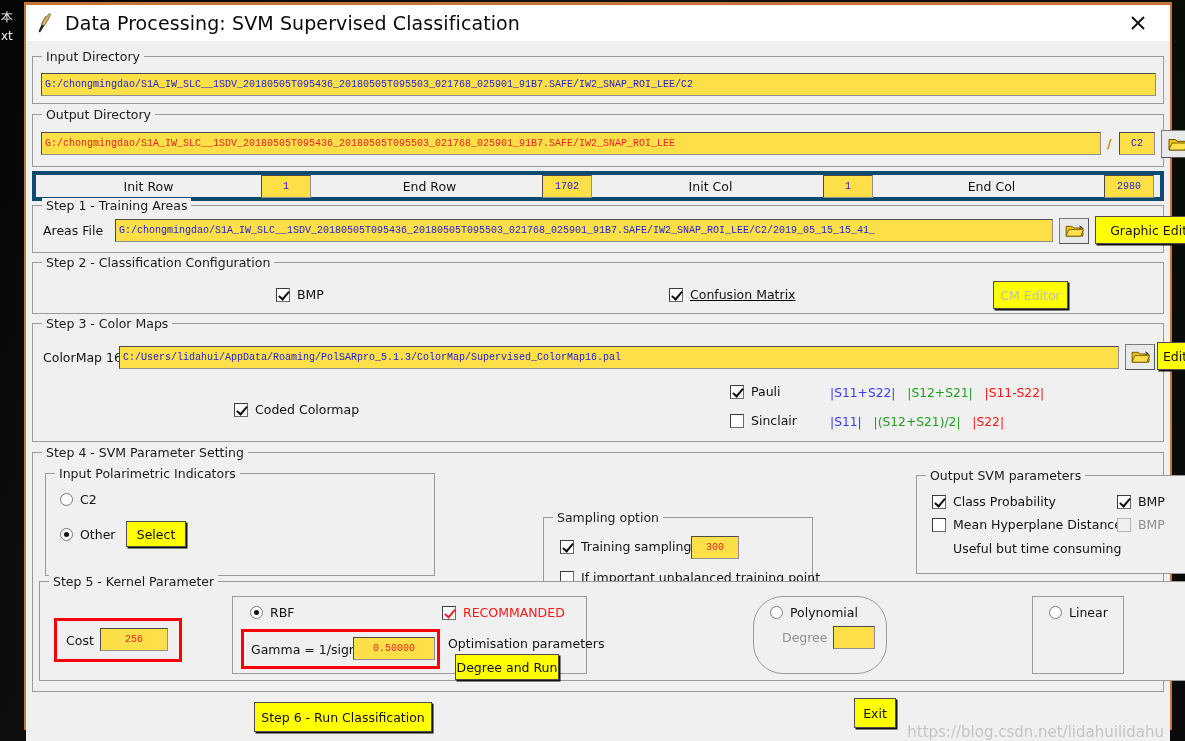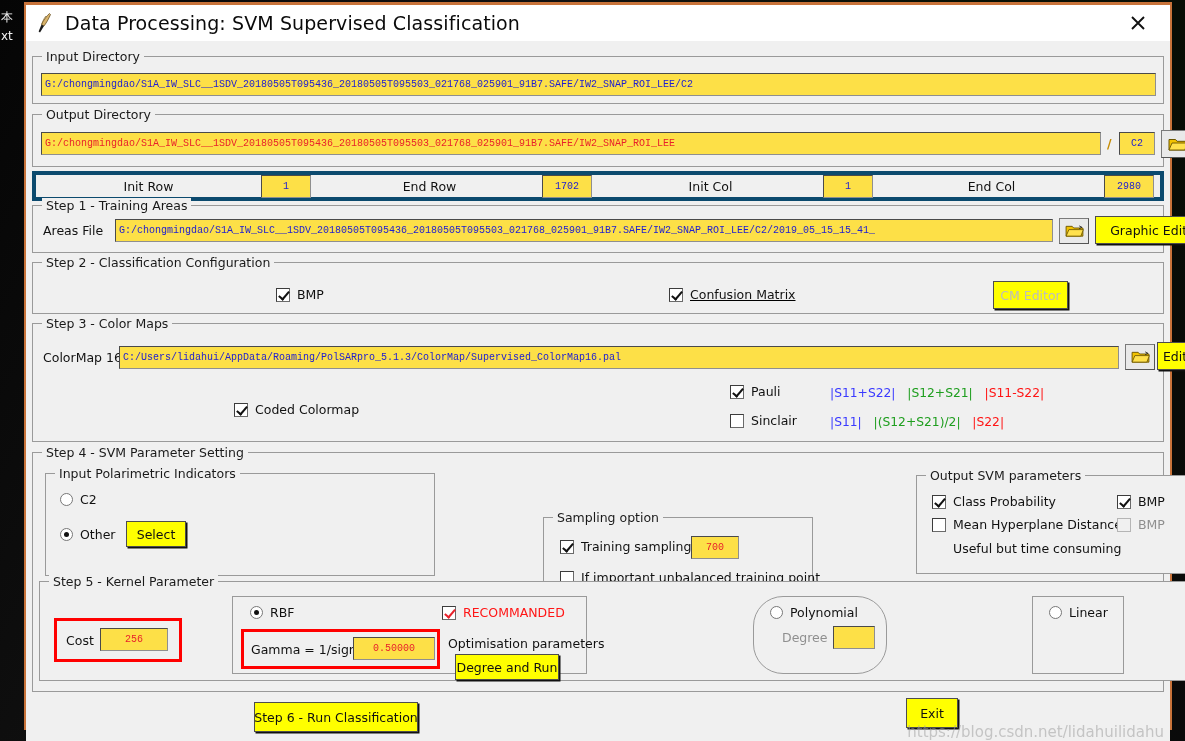--- a/index.html
+++ b/index.html
@@ -400,21 +400,21 @@
           </div>
           <div class="btn" style="position:absolute;left:80px;top:47px;width:60px;height:26px;">Select</div>
         </div>
 
         <div class="group" style="position:absolute;left:510px;top:22px;width:270px;height:99px;margin-top:42px;">
           <div class="legend">Sampling option</div>
           <div class="cbrow" style="position:absolute;left:16px;top:21px;">
             <span class="cb checked"></span>
             <span class="lbl">Training sampling</span>
           </div>
-          <div class="tf red center" style="position:absolute;left:147px;top:18px;width:48px;">700</div>
+          <div class="tf red center" style="position:absolute;left:147px;top:18px;width:48px;">300</div>
           <div class="cbrow" style="position:absolute;left:16px;top:52px;">
             <span class="cb"></span>
             <span class="lbl">If important unbalanced training point</span>
           </div>
         </div>
 
         <div class="group" style="position:absolute;left:883px;top:22px;width:272px;height:99px;">
           <div class="legend">Output SVM parameters</div>
           <div class="cbrow" style="position:absolute;left:15px;top:18px;">
             <span class="cb checked"></span>
@@ -470,20 +470,20 @@
           <div class="group" style="position:absolute;left:992px;top:14px;width:92px;height:78px;">
             <div class="cbrow" style="position:absolute;left:16px;top:8px;">
               <span class="rb"></span>
               <span class="lbl">Linear</span>
             </div>
           </div>
         </div>
       </div>
 
       <div style="position:relative;height:46px;">
-        <div class="btn" style="position:absolute;left:222px;top:6px;width:164px;height:30px;">Step 6 - Run Classification</div>
-        <div class="btn" style="position:absolute;left:874px;top:2px;width:52px;height:30px;">Exit</div>
+        <div class="btn" style="position:absolute;left:222px;top:6px;width:178px;height:30px;">Step 6 - Run Classification</div>
+        <div class="btn" style="position:absolute;left:822px;top:2px;width:42px;height:30px;">Exit</div>
       </div>
 
       <div id="watermark">https://blog.csdn.net/lidahuilidahu</div>
     </div>
   </div>
 </div>
 
 </body></html>

